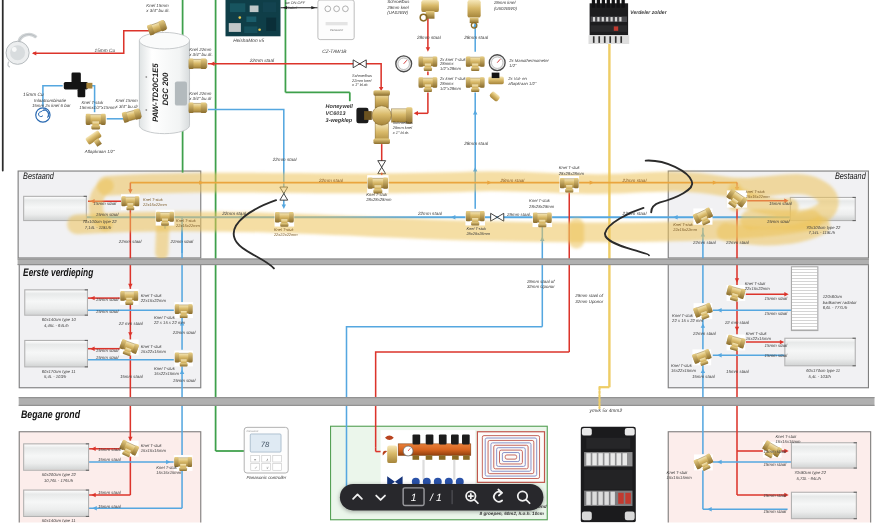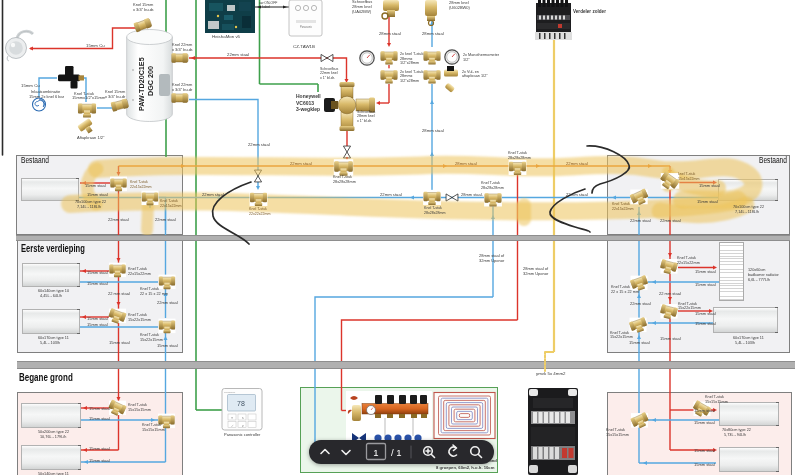--- a/index.html
+++ b/index.html
@@ -1,16 +1,16 @@
 <!DOCTYPE html>
 <html><head><meta charset="utf-8"><style>
 html,body{margin:0;padding:0;}
 body{width:800px;height:475px;font-family:"Liberation Sans",sans-serif;background:#fff;overflow:hidden;position:relative;}
 </style></head><body>
-<div style="position:absolute;left:0;top:0;width:800px;height:475px;overflow:hidden;">
+<div style="position:absolute;left:0;top:0;width:800px;height:475px;overflow:hidden;font-style:italic;">
 <div style="position:absolute;left:16px;top:155px;width:167px;height:79.5px;background:#f1f1f3;border:1px solid #7f7f7f;box-sizing:border-box;"></div>
     <div style="position:absolute;left:607px;top:155px;width:183px;height:79.5px;background:#f1f1f3;border:1px solid #7f7f7f;box-sizing:border-box;"></div>
     <div style="position:absolute;left:17px;top:240px;width:166px;height:113px;background:#f1f1f3;border:1px solid #7f7f7f;box-sizing:border-box;"></div>
     <div style="position:absolute;left:607px;top:240px;width:183px;height:113px;background:#f1f1f3;border:1px solid #7f7f7f;box-sizing:border-box;"></div>
     <div style="position:absolute;left:17px;top:391.5px;width:166px;height:88px;background:#fcedeb;border:1px solid #7f7f7f;box-sizing:border-box;"></div>
     <div style="position:absolute;left:607px;top:392px;width:185px;height:86px;background:#fcedeb;border:1px solid #7f7f7f;box-sizing:border-box;"></div>
     <div style="position:absolute;left:300px;top:387px;width:198px;height:86px;background:#ebf6eb;border:1px solid #56a156;box-sizing:border-box;"></div>
     <div style="position:absolute;left:21px;top:178px;width:58px;height:23px;box-sizing:border-box;border:1px solid #b2b2b2;background:linear-gradient(180deg,#fdfdfd 0%,#e7e9e9 14%,#f6f7f7 45%,#eceded 75%,#d3d5d5 100%);"></div>
     <div style="position:absolute;left:75.5px;top:177.5px;width:3.5px;height:1.6px;background:#666;"></div>
     <div style="position:absolute;left:75.5px;top:199.8px;width:3.5px;height:1.6px;background:#666;"></div>

